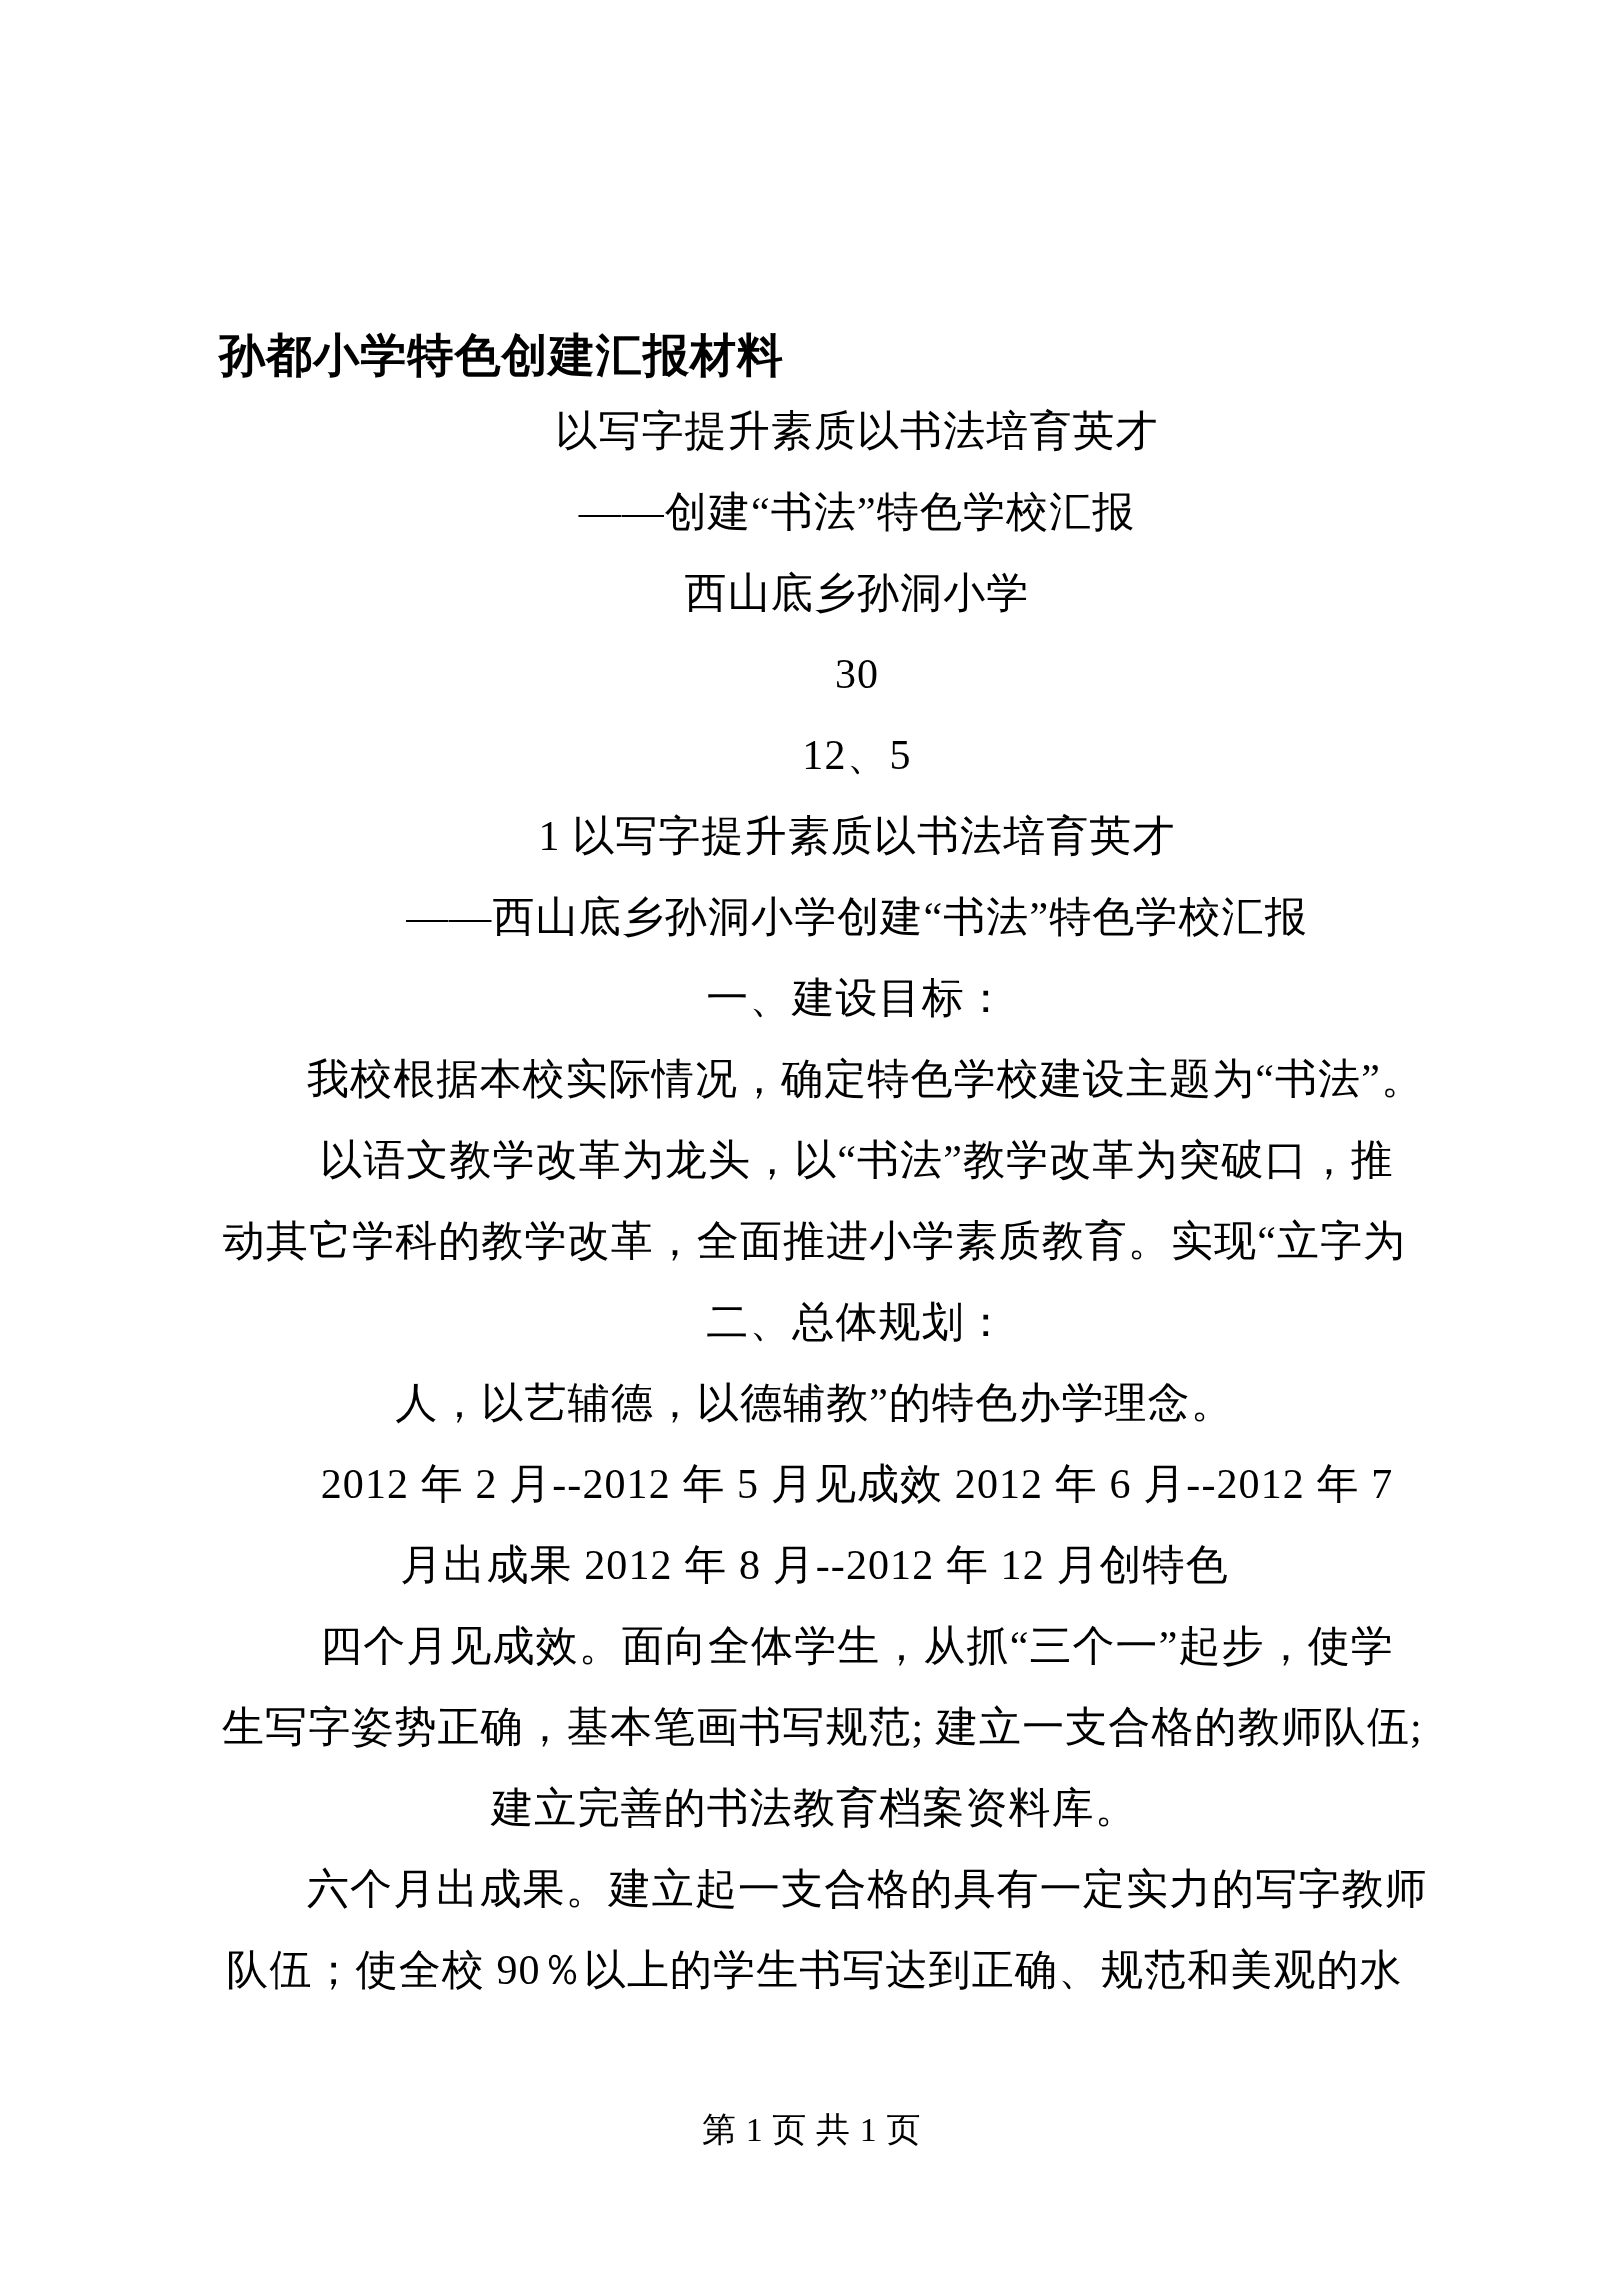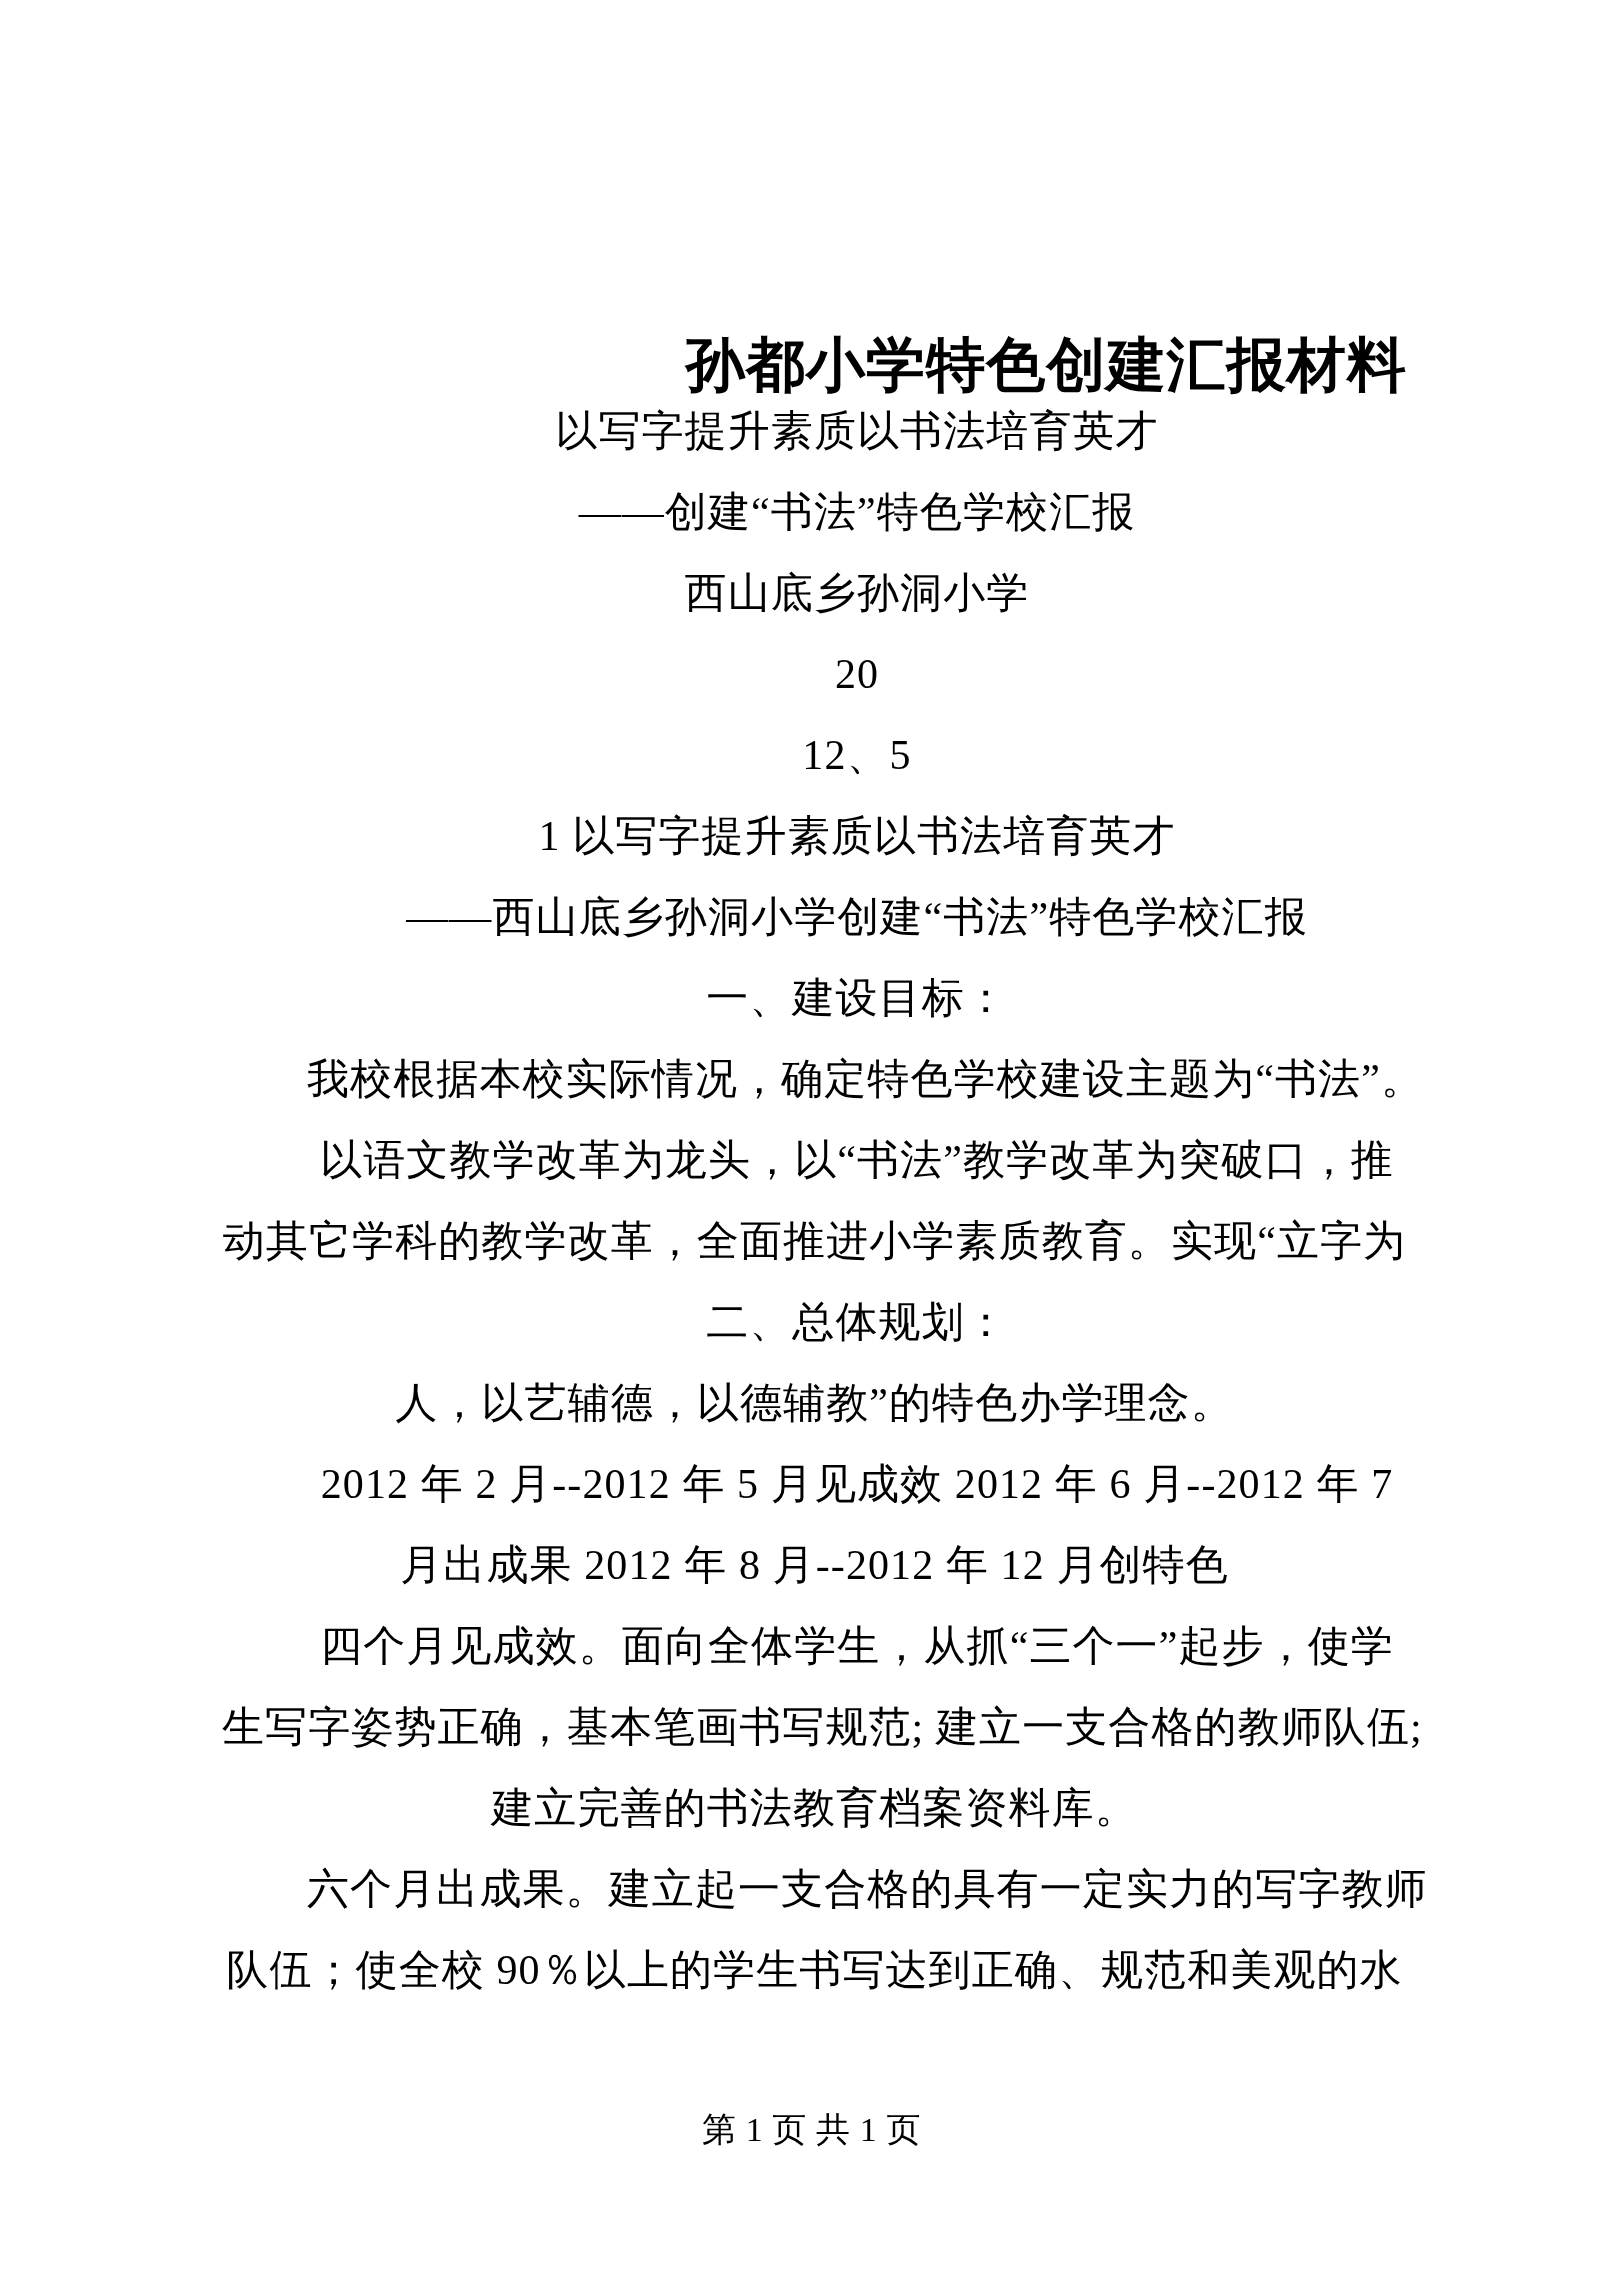--- a/index.html
+++ b/index.html
@@ -13,22 +13,22 @@
     position: relative;
     overflow: hidden;
     font-family: "Liberation Serif", "DejaVu Serif", serif;
     color: #000000;
   }
   .doc-title {
     position: absolute;
     top: 283px;
     left: 219px;
     right: 216px;
-    text-align: right;
-    font-size: 59px;
+    text-align: left;
+    font-size: 46px;
     line-height: 84px;
     font-weight: 700;
     letter-spacing: 1.1px;
     white-space: nowrap;
   }
   .doc-body {
     position: absolute;
     top: 391px;
     left: 222px;
     right: 216px;
@@ -58,21 +58,21 @@
 <body>
 
 <div class="page">
 
   <h1 class="doc-title">孙都小学特色创建汇报材料</h1>
 
   <div class="doc-body">
     <div class="line indent">以写字提升素质以书法培育英才</div>
     <div class="line indent">——创建“书法”特色学校汇报</div>
     <div class="line indent">西山底乡孙洞小学</div>
-    <div class="line indent">20</div>
+    <div class="line indent">30</div>
     <div class="line indent">12、5</div>
     <div class="line indent">1 以写字提升素质以书法培育英才</div>
     <div class="line indent">——西山底乡孙洞小学创建“书法”特色学校汇报</div>
     <div class="line indent">一、建设目标：</div>
     <div class="line indent">我校根据本校实际情况，确定特色学校建设主题为“书法”。</div>
     <div class="line indent">以语文教学改革为龙头，以“书法”教学改革为突破口，推</div>
     <div class="line">动其它学科的教学改革，全面推进小学素质教育。实现“立字为</div>
     <div class="line indent">二、总体规划：</div>
     <div class="line">人，以艺辅德，以德辅教”的特色办学理念。</div>
     <div class="line indent">2012 年 2 月--2012 年 5 月见成效 2012 年 6 月--2012 年 7</div>

